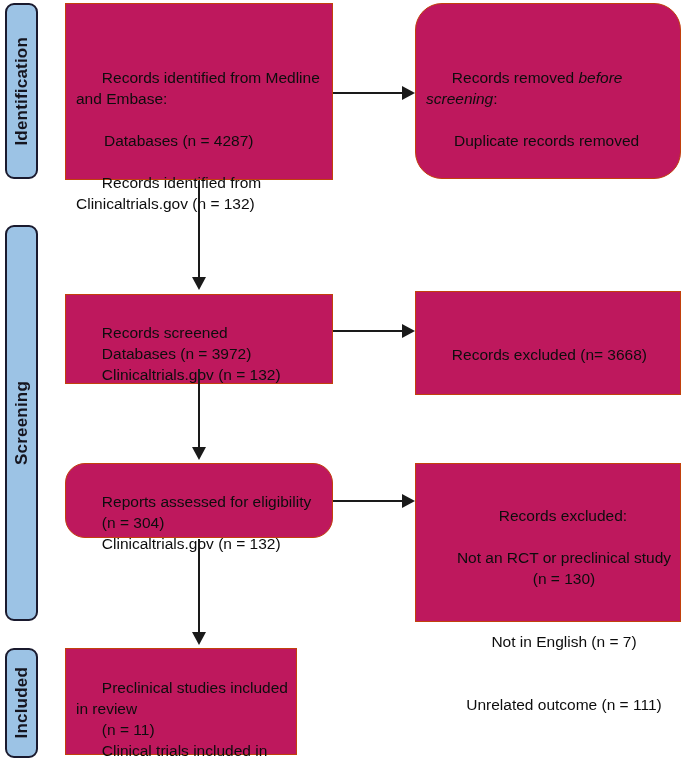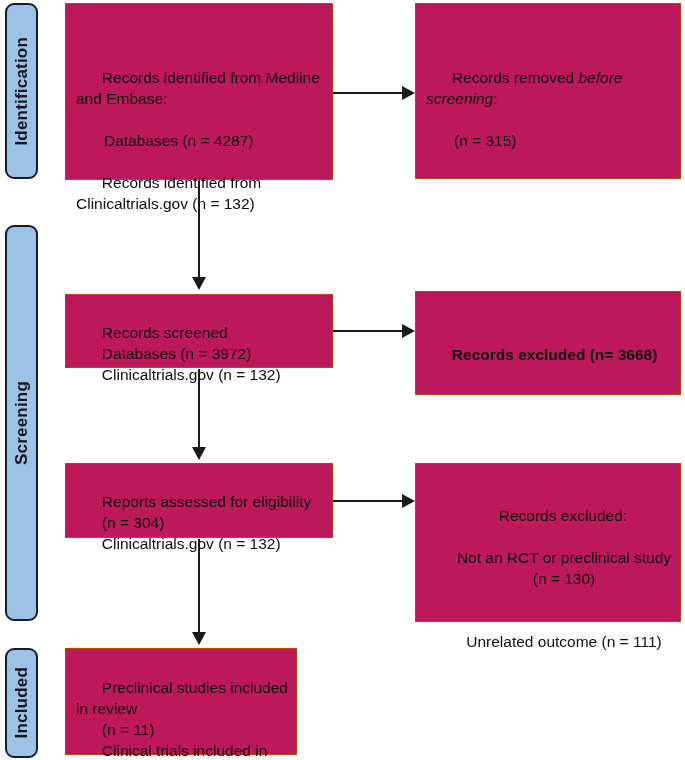--- a/index.html
+++ b/index.html
@@ -110,65 +110,66 @@
     <div class="box-text" style="top:42px;">
       <span>Records identified from Medline and Embase:</span>
       <span class="indent1">Databases (n = 4287)</span>
       <span>Records identified from Clinicaltrials.gov (n = 132)</span>
     </div>
   </div>
 
   <div class="h-line" style="left:333px; top:92px; width:72px;"></div>
   <div class="arrow-right" style="left:402px; top:86px;"></div>
 
-  <div class="flow-box" style="left:415px; top:3px; width:266px; height:176px;">
+  <div class="flow-box" style="left:415px; top:3px; width:266px; height:176px;border-radius:27px;">
     <div class="box-text" style="top:42px;">
       <span><span>Records removed </span><span class="ital">before screening</span><span>:</span></span>
-      <span class="indent1">(n = 315)</span>
+      <span class="indent1">Duplicate records removed</span>
     </div>
   </div>
 
   <div class="v-line" style="left:198px; top:181px; height:98px;"></div>
   <div class="arrow-down" style="left:192px; top:277px;"></div>
 
-  <div class="flow-box" style="left:65px; top:294px; width:268px; height:74px;text-decoration:underline;">
+  <div class="flow-box" style="left:65px; top:294px; width:268px; height:90px;text-decoration:underline;">
     <div class="box-text" style="top:6px;">
       <span>Records screened</span>
       <span>Databases (n = 3972)</span>
       <span>Clinicaltrials.gov (n = 132)</span>
     </div>
   </div>
 
   <div class="h-line" style="left:333px; top:330px; width:72px;"></div>
   <div class="arrow-right" style="left:402px; top:324px;"></div>
 
   <div class="flow-box" style="left:415px; top:291px; width:266px; height:104px;">
-    <div class="box-text" style="top:31px;font-weight:bold;">
+    <div class="box-text" style="top:31px;">
       <span>Records excluded (n= 3668)</span>
     </div>
   </div>
 
   <div class="v-line" style="left:198px; top:369px; height:80px;"></div>
   <div class="arrow-down" style="left:192px; top:447px;"></div>
 
-  <div class="flow-box" style="left:65px; top:463px; width:268px; height:75px;">
+  <div class="flow-box" style="left:65px; top:463px; width:268px; height:75px;border-radius:20px;">
     <div class="box-text" style="top:6px;">
       <span>Reports assessed for eligibility</span>
       <span>(n = 304)</span>
       <span>Clinicaltrials.gov (n = 132)</span>
     </div>
   </div>
 
   <div class="h-line" style="left:333px; top:500px; width:72px;"></div>
   <div class="arrow-right" style="left:402px; top:494px;"></div>
 
   <div class="flow-box" style="left:415px; top:463px; width:266px; height:159px;text-align:center;">
     <div class="box-text" style="top:20px;">
       <span>Records excluded:</span>
       <span class="indent1">Not an RCT or preclinical study (n = 130)</span>
+      <span class="indent1">Not in English (n = 7)</span>
       <span class="indent1">Unrelated outcome (n = 111)</span>
     </div>
   </div>
 
   <div class="v-line" style="left:198px; top:539px; height:95px;"></div>
   <div class="arrow-down" style="left:192px; top:632px;"></div>
 
   <div class="flow-box" style="left:65px; top:648px; width:232px; height:107px;">
     <div class="box-text" style="top:7px;">
       <span>Preclinical studies included in review</span>

